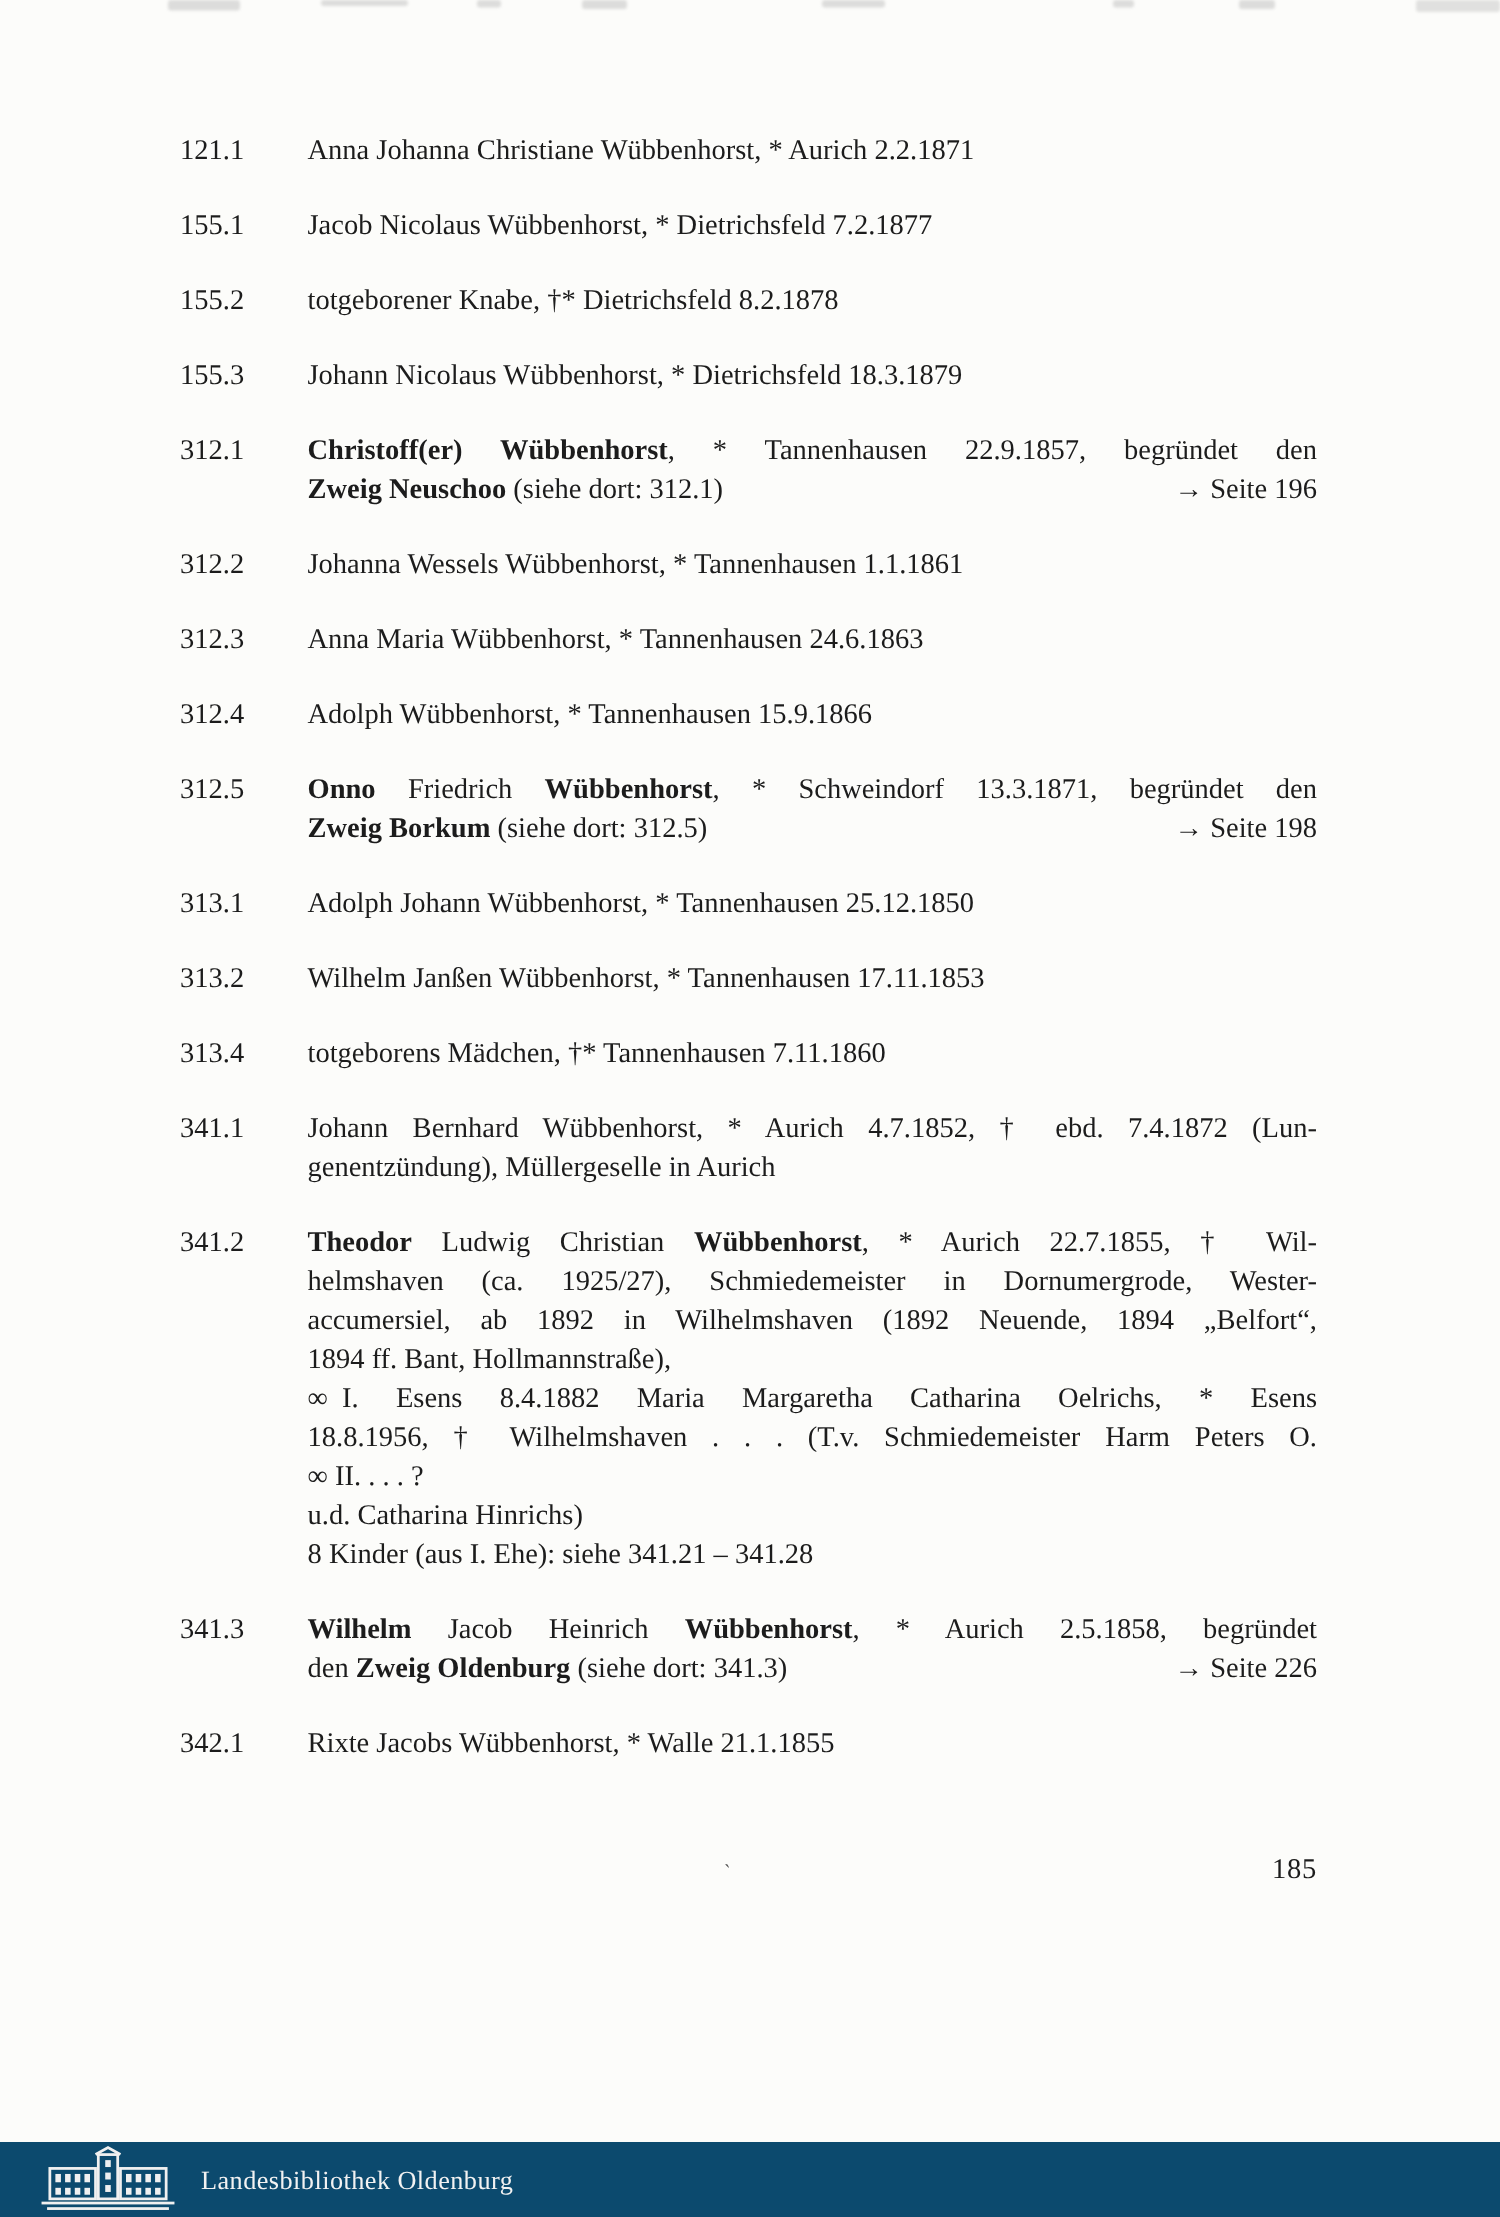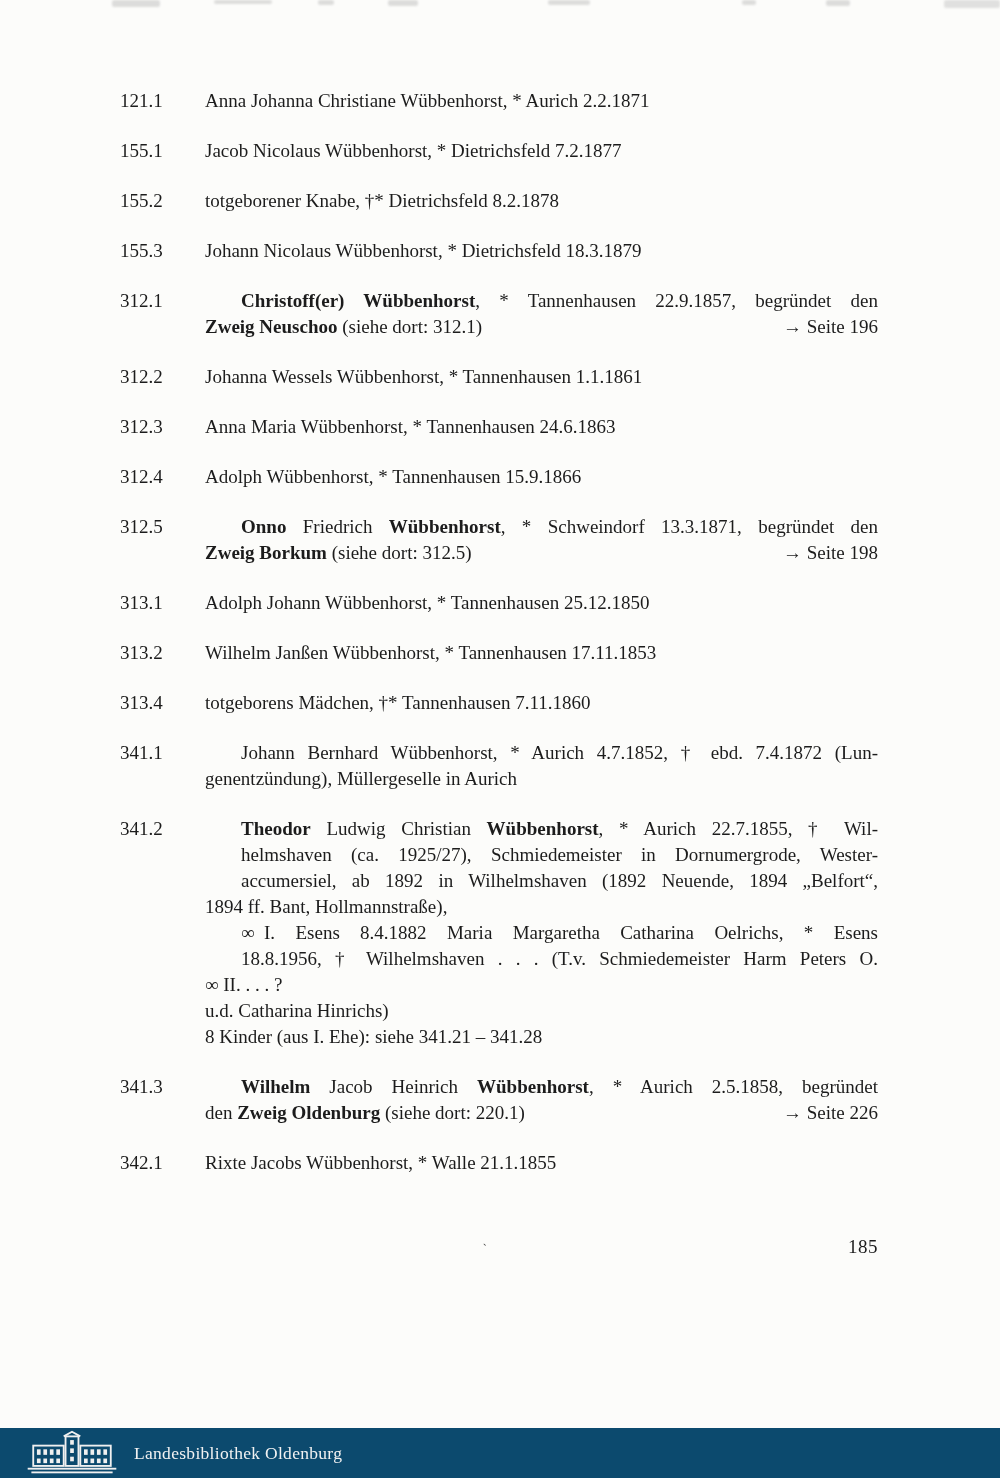--- a/index.html
+++ b/index.html
@@ -9,21 +9,21 @@
     font-family:"Liberation Serif","DejaVu Serif",serif;
     color:#1c1c1c;
     position:relative;
     overflow:hidden;
   }
   .content{padding:88px 122px 0 120px;}
   .entry{display:flex;margin-bottom:24px;font-size:19px;line-height:26px;}
   .entry-num{flex:0 0 85px;width:85px;}
   .entry-body{flex:1;min-width:0;}
   .line{display:block;}
-  .line.just{text-align:justify;text-align-last:justify;margin-left:36px;-moz-text-align-last:justify;}
+  .line.just{text-align:justify;text-align-last:justify;-moz-text-align-last:justify;}
   .line.with-right{display:flex;justify-content:space-between;text-align:left;text-align-last:auto;}
   .b{font-weight:bold;}
   .rt{white-space:nowrap;padding-left:12px;}
   .pagenum-row{display:flex;justify-content:space-between;align-items:baseline;margin-top:58px;font-size:19px;line-height:26px;}
   .pagenum-row .spacer{width:1px;}
   .stray{color:#4a4a4a;font-size:13px;transform:rotate(10deg);}
   .pagenum{letter-spacing:0.5px;}
   .footer{
     position:absolute;left:0;bottom:0;width:100%;height:50px;
     background:#0c4a6e;
@@ -149,21 +149,21 @@
             <div class="line"><span class="lt"><span>∞ II. . . . ?</span></span></div>
             <div class="line"><span class="lt"><span>u.d. Catharina Hinrichs)</span></span></div>
             <div class="line"><span class="lt"><span>8 Kinder (aus I. Ehe): siehe 341.21 – 341.28</span></span></div>
           </div>
         </div>
         <div class="entry">
           <div class="entry-num">341.3</div>
           <div class="entry-body">
             <div class="line just"><span class="lt"><span class="b">Wilhelm</span><span> Jacob Heinrich </span><span class="b">Wübbenhorst</span><span>, * Aurich 2.5.1858, begründet</span></span></div>
             <div class="line with-right">
-              <span class="lt"><span>den </span><span class="b">Zweig Oldenburg</span><span> (siehe dort: 220.1)</span></span>
+              <span class="lt"><span>den </span><span class="b">Zweig Oldenburg</span><span> (siehe dort: 341.3)</span></span>
               <span class="rt">→ Seite 226</span>
             </div>
           </div>
         </div>
         <div class="entry">
           <div class="entry-num">342.1</div>
           <div class="entry-body">
             <div class="line"><span class="lt"><span>Rixte Jacobs Wübbenhorst, * Walle 21.1.1855</span></span></div>
           </div>
         </div>

